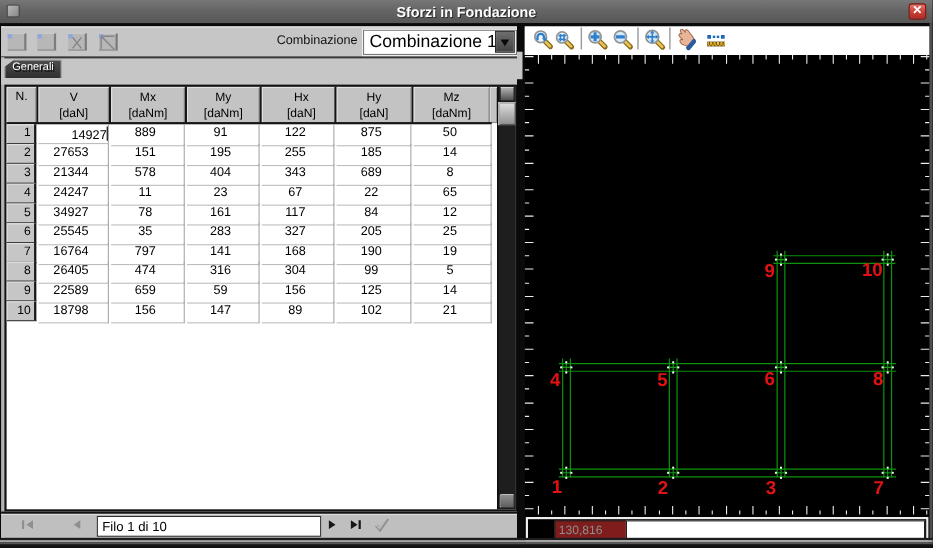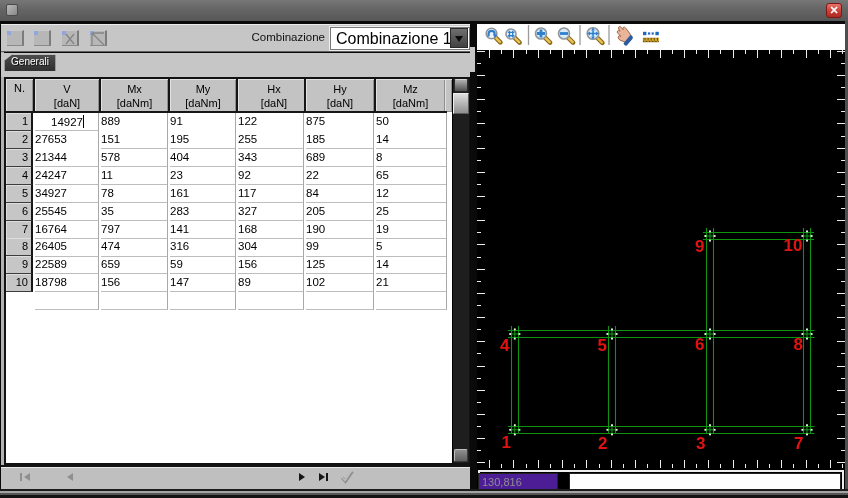--- a/index.html
+++ b/index.html
@@ -23,45 +23,46 @@
 #cbtn:after{content:"";position:absolute;left:4px;top:7px;border-left:4px solid transparent;border-right:4px solid transparent;border-top:6px solid #0a0a0a}
 
 #tstrip{left:1px;top:53px;width:469px;height:24px;background:#c6c6c6}
 #tab{left:3px;top:1px;width:52px;height:17px;background:linear-gradient(180deg,#4e4e4e,#303030);clip-path:polygon(9px 0,100% 0,100% 100%,0 100%,0 7px);box-shadow:inset 0 1px 0 #bdbdbd,inset -1px 0 0 #9a9a9a,inset 1px 0 0 #9a9a9a;color:#fff;font-size:10px;text-align:center;line-height:16px;text-shadow:1px 1px 0 #111}
 
 #tf{left:4px;top:77px;width:467px;height:388px;background:#fff;border:2px solid #121212}
 .hc{top:79px;height:33px;background:#c3c3c3;box-shadow:inset 1px 1px 0 #e2e2e2,inset -1px -1px 0 #8f8f8f;font-size:11px;color:#000;text-align:center;line-height:14px;padding-top:3px}
 .hsep{top:79px;height:33px;width:2px;background:#161616}
 #hbot{left:6px;top:111px;width:441px;height:2px;background:#161616}
 .rnum{left:6px;width:27px;height:18px;background:#c6c6c6;border-bottom:1px solid #3c3c3c;border-right:2px solid #161616;box-shadow:inset 1px 1px 0 #dedede;font-size:11px;color:#000;text-align:right;padding:2px 3px 0 0}
-.dcell{height:36px;font-size:11.5px;color:#000;text-align:left;padding:2px 4px 4px 0;border-bottom:1px solid #bdbdbd;border-right:1px solid #a8a8a8}
-#editc{font-size:11.5px;color:#000;text-align:center;padding:2px 0 0 2px;height:18px}
+.dcell{height:20px;font-size:11.5px;color:#000;text-align:center;padding:2px 4px 4px 0;border-bottom:1px solid #bdbdbd;border-right:1px solid #a8a8a8}
+#editc{font-size:11.5px;color:#000;text-align:right;padding:2px 0 0 2px;height:18px}
 #caret{display:inline-block;width:1px;height:13px;background:#000;vertical-align:-2px}
 
 #sbar{left:452px;top:79px;width:17px;height:384px;background:#1e1e1e;border-left:1px solid #000}
 #sbtnu{left:454px;top:79px;width:14px;height:13px;background:linear-gradient(180deg,#b0b0b0,#4f4f4f);border:1px solid #2a2a2a;border-top-color:#d5d5d5;border-radius:2px}#sthumb{left:453px;top:93px;width:16px;height:21px;background:linear-gradient(180deg,#dedede,#8f8f8f);border:1px solid #5c5c5c;border-top-color:#efefef;border-left-color:#efefef}
 #sbtn{left:454px;top:449px;width:14px;height:13px;background:linear-gradient(180deg,#8f8f8f,#5e5e5e);border:1px solid #3a3a3a;border-top-color:#bdbdbd;border-left-color:#bdbdbd;border-radius:2px}
 
 #nav{left:1px;top:465px;width:469px;height:24px;background:#bfbfbf;border-top:2px solid #141414;box-shadow:inset 0 1px 0 #e8e8e8}
 #nfield{left:88px;top:469px;width:204px;height:19px;background:#fff;border:1px solid #2e2e2e;font-size:12px;color:#000;padding:2px 0 0 4px}
 
 #vdiv{left:470px;top:21px;width:7px;height:475px;background:#0a0a0a}
 #rtb{left:477px;top:24px;width:368px;height:26px;background:#fff}
 #rbord{left:845px;top:21px;width:3px;height:470px;background:#4e4e4e}
 #bl1{left:0;top:489px;width:848px;height:2px;background:#1c1c1c}#bl2{left:0;top:491px;width:848px;height:2px;background:#a4a4a4}#bl3{left:0;top:493px;width:848px;height:2px;background:#565656}#bl4{left:0;top:495px;width:848px;height:3px;background:#141414}
 
 #stat{left:477px;top:468px;width:368px;height:28px;background:#000}
 #statf{left:478px;top:470px;width:366px;height:23px;border:2px solid #ededed;background:#000}
-#f1{left:478px;top:473px;width:80px;height:17px;background:#4c1d95;border:1px solid #222;font-size:11px;color:#8e8e8e;padding:2px 0 0 3px}
+#f1{left:504px;top:473px;width:80px;height:17px;background:#7f1d1d;border:1px solid #222;font-size:11px;color:#8e8e8e;padding:2px 0 0 3px}
 #f2{left:569px;top:473px;width:272px;height:17px;background:#fff;border:1px solid #222}
 </style></head><body>
 <div id="w">
 
 <div class="abs" id="tb"></div>
 <div class="abs" id="ticon"></div>
+<div class="abs" id="ttext">Sforzi in Fondazione</div>
 <div class="abs" id="xbtn">✕</div>
 <div class="abs" id="ledge"></div>
 <div class="abs" id="ltb"></div>
 <div class="abs dico" style="left:7px">
       <i></i>
     </div>
 <div class="abs dico" style="left:34px">
       <i></i>
     </div>
 <div class="abs dico" style="left:62px">
@@ -118,21 +119,21 @@
 <div class="abs dcell" style="left:35px;top:149px;width:64px">21344</div>
 <div class="abs dcell" style="left:101px;top:149px;width:67px">578</div>
 <div class="abs dcell" style="left:170px;top:149px;width:66px">404</div>
 <div class="abs dcell" style="left:238px;top:149px;width:66px">343</div>
 <div class="abs dcell" style="left:306px;top:149px;width:68px">689</div>
 <div class="abs dcell" style="left:376px;top:149px;width:71px">8</div>
 <div class="abs rnum" style="top:167px">4</div>
 <div class="abs dcell" style="left:35px;top:167px;width:64px">24247</div>
 <div class="abs dcell" style="left:101px;top:167px;width:67px">11</div>
 <div class="abs dcell" style="left:170px;top:167px;width:66px">23</div>
-<div class="abs dcell" style="left:238px;top:167px;width:66px">92</div>
+<div class="abs dcell" style="left:238px;top:167px;width:66px">67</div>
 <div class="abs dcell" style="left:306px;top:167px;width:68px">22</div>
 <div class="abs dcell" style="left:376px;top:167px;width:71px">65</div>
 <div class="abs rnum" style="top:185px">5</div>
 <div class="abs dcell" style="left:35px;top:185px;width:64px">34927</div>
 <div class="abs dcell" style="left:101px;top:185px;width:67px">78</div>
 <div class="abs dcell" style="left:170px;top:185px;width:66px">161</div>
 <div class="abs dcell" style="left:238px;top:185px;width:66px">117</div>
 <div class="abs dcell" style="left:306px;top:185px;width:68px">84</div>
 <div class="abs dcell" style="left:376px;top:185px;width:71px">12</div>
 <div class="abs rnum" style="top:203px">6</div>
@@ -178,20 +179,21 @@
 <svg class="abs" style="left:1px;top:465px" width="469" height="24" viewBox="0 0 469 24">
       <path d="M 20 8 v 8" stroke="#8f8f8f" stroke-width="2"></path>
       <path d="M 29 8 l -6 4 l 6 4 z" fill="#8f8f8f"></path>
       <path d="M 72 8 l -6 4 l 6 4 z" fill="#8f8f8f"></path>
       <path d="M 298 8 l 6 4 l -6 4 z" fill="#161616"></path>
       <path d="M 318 8 l 6 4 l -6 4 z" fill="#161616"></path>
       <path d="M 326 8 v 8" stroke="#161616" stroke-width="2"></path>
       <path d="M 341 12.5 l 3.5 4 l 7 -10" stroke="#909090" stroke-width="3" fill="none"></path>
       <path d="M 340.5 11.5 l 3.5 4 l 7 -10" stroke="#c2c2c2" stroke-width="1.2" fill="none"></path>
     </svg>
+<div class="abs" id="nfield">Filo 1 di 10</div>
 <div class="abs" id="vdiv"></div>
 <div class="abs" style="left:470px;top:47px;width:5px;height:25px;background:#c6c6c6"></div>
 <div class="abs" id="rtb"></div>
 <svg class="abs" style="left:477px;top:21px" width="368" height="29" viewBox="477 21 368 29">
       <rect x="477" y="21" width="368" height="3" fill="#0a0a0a"></rect>
       <rect x="477" y="24" width="368" height="26" fill="#ffffff"></rect>
       <line x1="494.68" y1="36.68" x2="500.40000000000003" y2="42.4" stroke="#8a6a1d" stroke-width="4.6" stroke-linecap="round"></line>
       <line x1="494.68" y1="36.68" x2="500.0" y2="42.0" stroke="#e9c355" stroke-width="2.4" stroke-linecap="round"></line>
       <circle cx="491.5" cy="33.5" r="5.3" fill="#eef4fb" stroke="#8f9598" stroke-width="1.6"></circle>
       <path d="M 488.6 36.6 v -2.8 a 3 3 0 0 1 6 0 v 1.4" fill="none" stroke="#2f80cc" stroke-width="2.2"></path>

